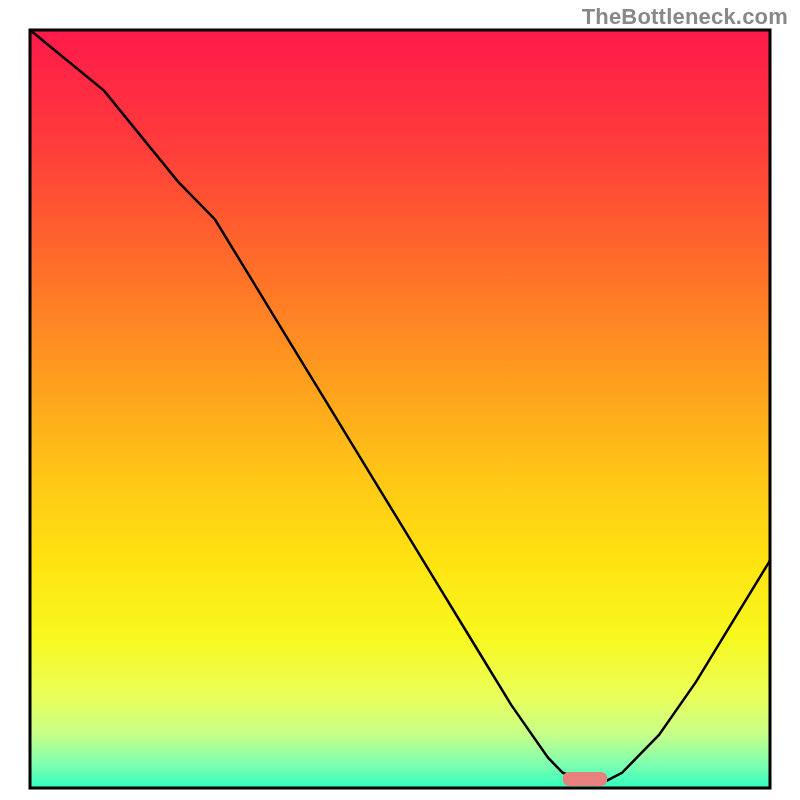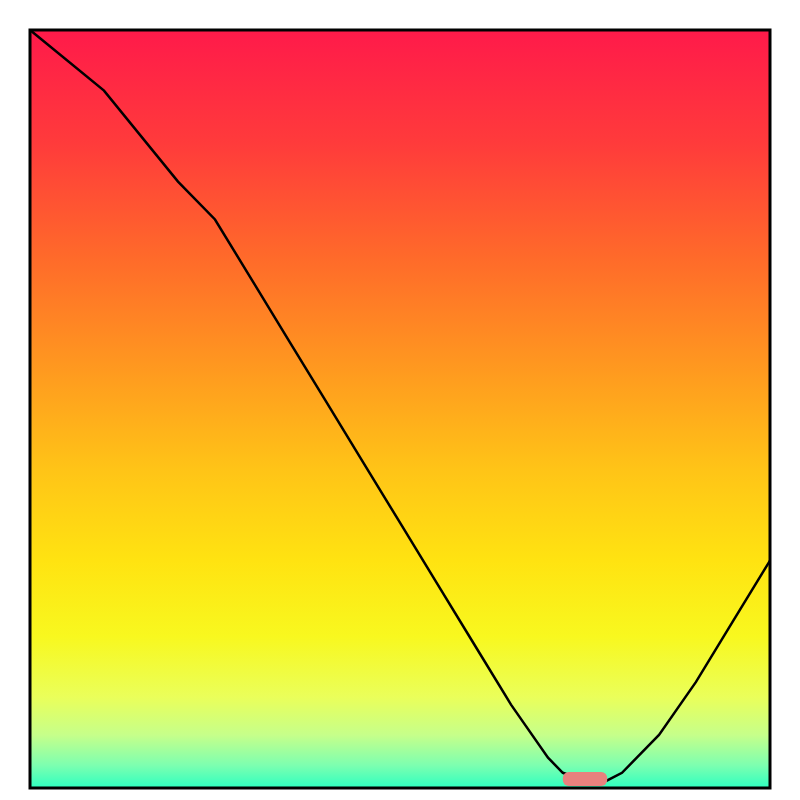--- a/index.html
+++ b/index.html
@@ -29,20 +29,21 @@
   svg.plot {
     position: absolute;
     left: 0;
     top: 0;
   }
 </style>
 </head>
 <body>
 
 <div class="wrap">
+  <div class="watermark">TheBottleneck.com</div>
 
   <svg class="plot" width="800" height="800" viewBox="0 0 800 800">
     <defs>
       <linearGradient id="bg-grad" x1="0" y1="0" x2="0" y2="1">
           <stop offset="0%" stop-color="#ff1a4a"></stop>
           <stop offset="15%" stop-color="#ff3b3b"></stop>
           <stop offset="30%" stop-color="#ff6a2a"></stop>
           <stop offset="45%" stop-color="#ff9a1f"></stop>
           <stop offset="57.99999999999999%" stop-color="#ffc417"></stop>
           <stop offset="70%" stop-color="#ffe311"></stop>

